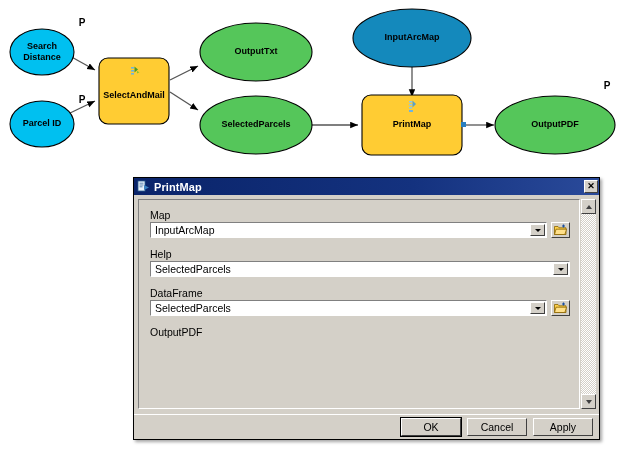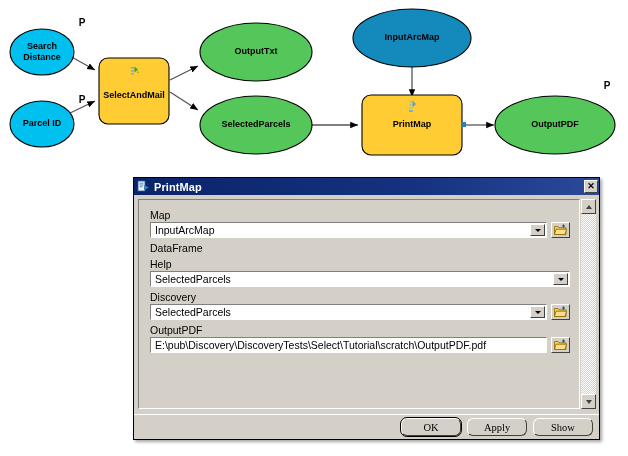--- a/index.html
+++ b/index.html
@@ -117,21 +117,21 @@
     border-top: 1px solid #808080;
     border-left: 1px solid #808080;
     border-right: 1px solid #ffffff;
     border-bottom: 1px solid #ffffff;
     overflow: hidden;
     box-sizing: border-box;
   }
   .form-inner {
     padding: 9px 9px 0 11px;
   }
-  .field-group { margin-bottom: 4px; }
+  .field-group { margin-bottom: 10px; }
   .field-label {
     color: #000000;
     font-size: 10.5px;
     line-height: 12px;
     margin-bottom: 1px;
     white-space: nowrap;
   }
   .field-row {
     display: flex;
     align-items: stretch;
@@ -248,35 +248,34 @@
     align-items: center;
     justify-content: flex-end;
     padding-right: 6px;
     gap: 6px;
     box-sizing: border-box;
   }
   .dlg-btn {
     height: 18px;
     min-width: 60px;
     padding: 0 6px;
-    font-family: Liberation Serif, serif;
+    font-family: Liberation Sans, sans-serif;
     font-size: 10.5px;
     color: #000000;
     background: #d4d0c8;
     border-top: 1px solid #ffffff;
     border-left: 1px solid #ffffff;
     border-right: 1px solid #404040;
     border-bottom: 1px solid #404040;
     display: flex;
     align-items: center;
     justify-content: center;
     cursor: pointer;
     box-sizing: border-box;
     white-space: nowrap;
-    border-radius: 6px;
   }
   .dlg-btn.default {
     outline: 1px solid #000000;
     outline-offset: 0px;
   }
   .dlg-btn.wide { min-width: 74px; }
 </style>
 </head>
 <body>
 
@@ -397,86 +396,73 @@
                 <svg width="13" height="12" viewBox="0 0 13 12" xmlns="http://www.w3.org/2000/svg">
                   <path d="M0.5,2.5 L4,2.5 L5,3.8 L12,3.8 L12,10.5 L0.5,10.5 z" fill="#ffd24d" stroke="#8a6400" stroke-width="0.8"></path>
                   <path d="M2,5.2 L12.6,5.2 L10.8,10.5 L0.5,10.5 z" fill="#ffe08a" stroke="#8a6400" stroke-width="0.8"></path>
                   <path d="M9.5,0.5 L9.5,3.5 M8,2 L11,2" stroke="#1a4fa0" stroke-width="1.2"></path>
                 </svg>
               </div>
             </div>
           </div>
 
           <div class="field-group">
-            <div class="field-label">DataFrame</div>
           </div>
 
           <div class="field-group">
             <div class="field-label">Help</div>
             <div class="field-row">
               <div class="combo">
                 <div class="combo-text">SelectedParcels</div>
                 <div class="combo-arrow">
                     <i></i>
                   </div>
               </div>
             </div>
           </div>
 
           <div class="field-group">
-            <div class="field-label">Discovery</div>
+            <div class="field-label">DataFrame</div>
             <div class="field-row">
               <div class="combo">
                 <div class="combo-text">SelectedParcels</div>
                 <div class="combo-arrow">
                     <i></i>
                   </div>
               </div>
               <div class="browse-btn">
                 <svg width="13" height="12" viewBox="0 0 13 12" xmlns="http://www.w3.org/2000/svg">
                   <path d="M0.5,2.5 L4,2.5 L5,3.8 L12,3.8 L12,10.5 L0.5,10.5 z" fill="#ffd24d" stroke="#8a6400" stroke-width="0.8"></path>
                   <path d="M2,5.2 L12.6,5.2 L10.8,10.5 L0.5,10.5 z" fill="#ffe08a" stroke="#8a6400" stroke-width="0.8"></path>
                   <path d="M9.5,0.5 L9.5,3.5 M8,2 L11,2" stroke="#1a4fa0" stroke-width="1.2"></path>
                 </svg>
               </div>
             </div>
           </div>
 
 
           <div class="field-group">
             <div class="field-label">OutputPDF</div>
-            <div class="field-row">
-              <div class="combo">
-                <div class="combo-text">E:\pub\Discovery\DiscoveryTests\Select\Tutorial\scratch\OutputPDF.pdf</div>
-              </div>
-              <div class="browse-btn">
-                <svg width="13" height="12" viewBox="0 0 13 12" xmlns="http://www.w3.org/2000/svg">
-                  <path d="M0.5,2.5 L4,2.5 L5,3.8 L12,3.8 L12,10.5 L0.5,10.5 z" fill="#ffd24d" stroke="#8a6400" stroke-width="0.8"></path>
-                  <path d="M2,5.2 L12.6,5.2 L10.8,10.5 L0.5,10.5 z" fill="#ffe08a" stroke="#8a6400" stroke-width="0.8"></path>
-                  <path d="M9.5,0.5 L9.5,3.5 M8,2 L11,2" stroke="#1a4fa0" stroke-width="1.2"></path>
-                </svg>
-              </div>
-            </div>
           </div>
 
         </div>
       </div>
 
       <div class="form-scrollbar">
         <div class="sb-arrow up">
             <i></i>
           </div>
         <div class="sb-arrow down">
             <i></i>
           </div>
       </div>
 
     </div>
 
     <div class="dialog-footer">
       <div class="dlg-btn default">OK</div>
+      <div class="dlg-btn">Cancel</div>
       <div class="dlg-btn">Apply</div>
-      <div class="dlg-btn">Show</div>
     </div>
 
   </div>
 
 </div>
 
 </body></html>

